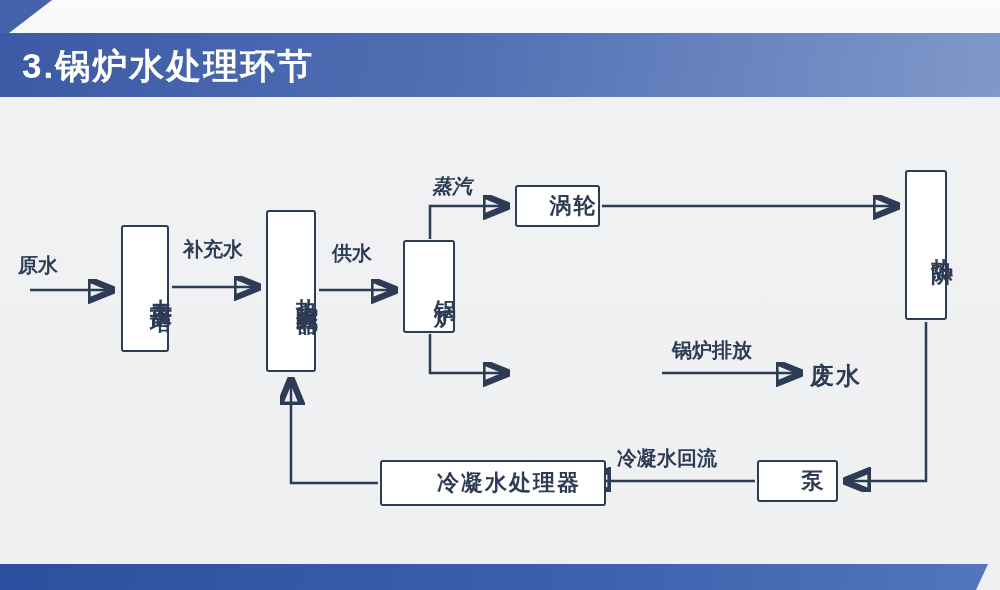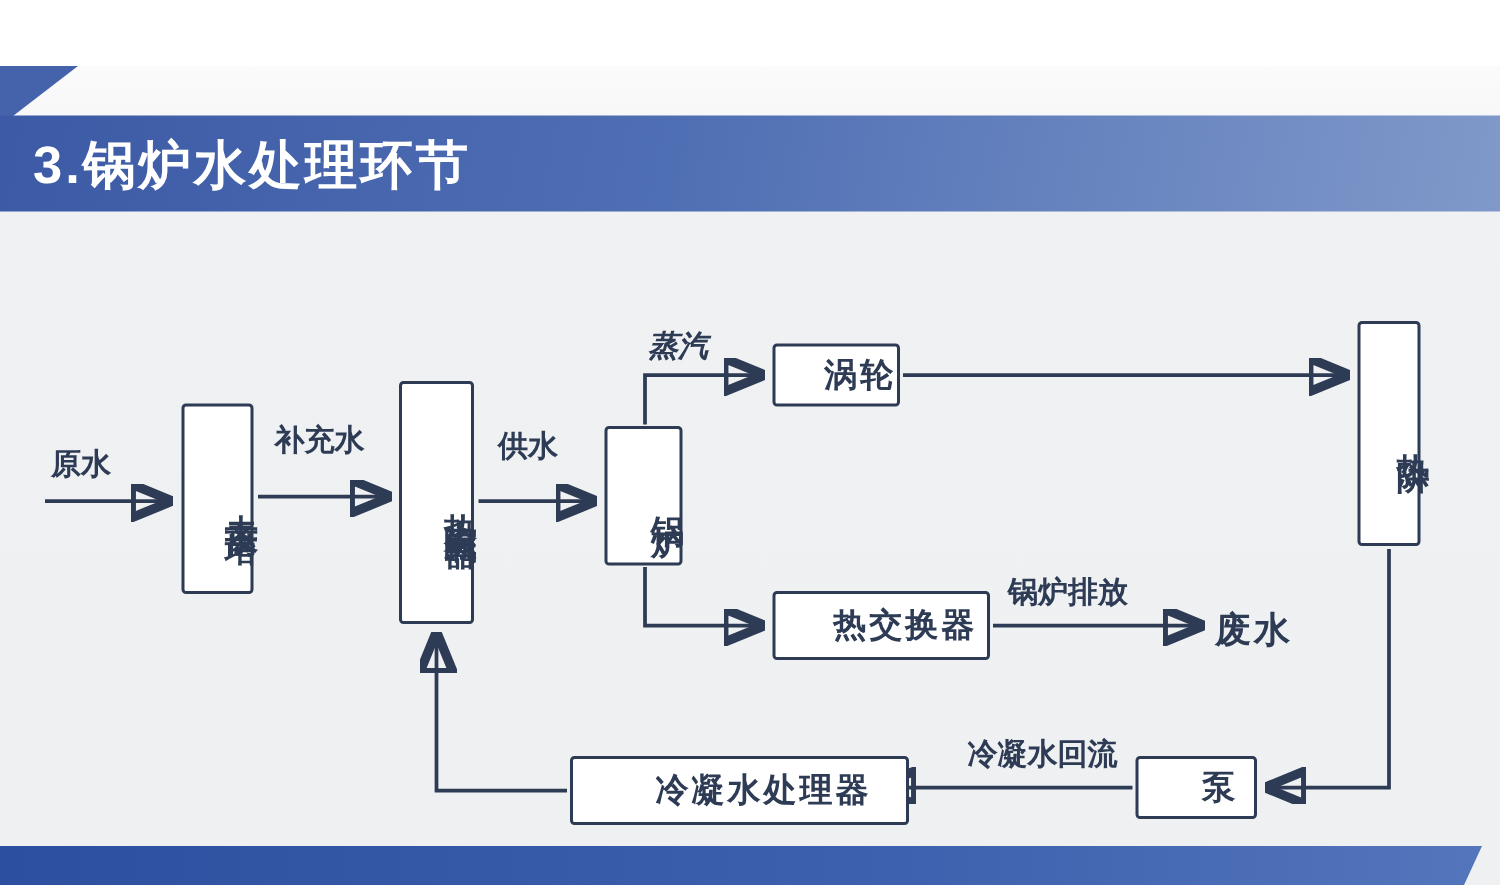--- a/index.html
+++ b/index.html
@@ -6,21 +6,20 @@
   html,body { width:1000px; height:590px; }
   body {
     font-family: "Liberation Sans", "DejaVu Sans", sans-serif;
     background:#ffffff;
     position:relative;
     overflow:hidden;
   }
   .slide {
     position:absolute; inset:0;
     background: linear-gradient(180deg, #fbfbfc 0%, #f0f1f3 18%, #eef0f2 100%);
-    margin-top: 44px;
   }
   
   .header-corner {
     position:absolute; left:0; top:0; width:52px; height:40px;
     background:#4463ab;
     clip-path: polygon(0 0, 100% 0, 0 100%);
   }
   .banner {
     position:absolute; left:0; top:33px; width:1000px; height:64px;
     background: linear-gradient(100deg, #3c5aa5 0%, #4f6fb4 45%, #8099ca 100%);
@@ -99,37 +98,36 @@
     <div class="node vertical" style="left:121px; top:225px; width:48px; height:127px;">去离子塔</div>
 
     <div class="node vertical" style="left:266px; top:210px; width:50px; height:162px;">热力除氧器</div>
 
     <div class="node vertical" style="left:403px; top:240px; width:52px; height:93px;">锅炉</div>
 
     <div class="node" style="left:515px; top:185px; width:85px; height:42px;">涡轮</div>
 
     <div class="node vertical" style="left:905px; top:170px; width:42px; height:150px;">热阱</div>
 
-    <div class="node" style="left:515px; top:350px; width:145px; height:46px;">热交换器</div>
 
     <div class="node" style="left:380px; top:460px; width:226px; height:46px;">冷凝水处理器</div>
 
     <div class="node" style="left:757px; top:460px; width:81px; height:42px;">泵</div>
 
-    <div class="edge-label" style="left:34px; top:252px;">原水</div>
+    <div class="edge-label" style="left:18px; top:252px;">原水</div>
 
     <div class="edge-label" style="left:183px; top:236px;">补充水</div>
 
     <div class="edge-label" style="left:332px; top:240px;text-align:right;">供水</div>
 
     <div class="edge-label" style="left:432px; top:173px;font-style:italic;">蒸汽</div>
 
     <div class="edge-label" style="left:672px; top:337px;">锅炉排放</div>
 
     <div class="edge-label big" style="left:810px; top:360px;">废水</div>
 
-    <div class="edge-label" style="left:645px; top:445px;">冷凝水回流</div>
+    <div class="edge-label" style="left:617px; top:445px;">冷凝水回流</div>
 
   </div>
 
   <div class="footer-bar"></div>
 
 </div>
 
 </body></html>

